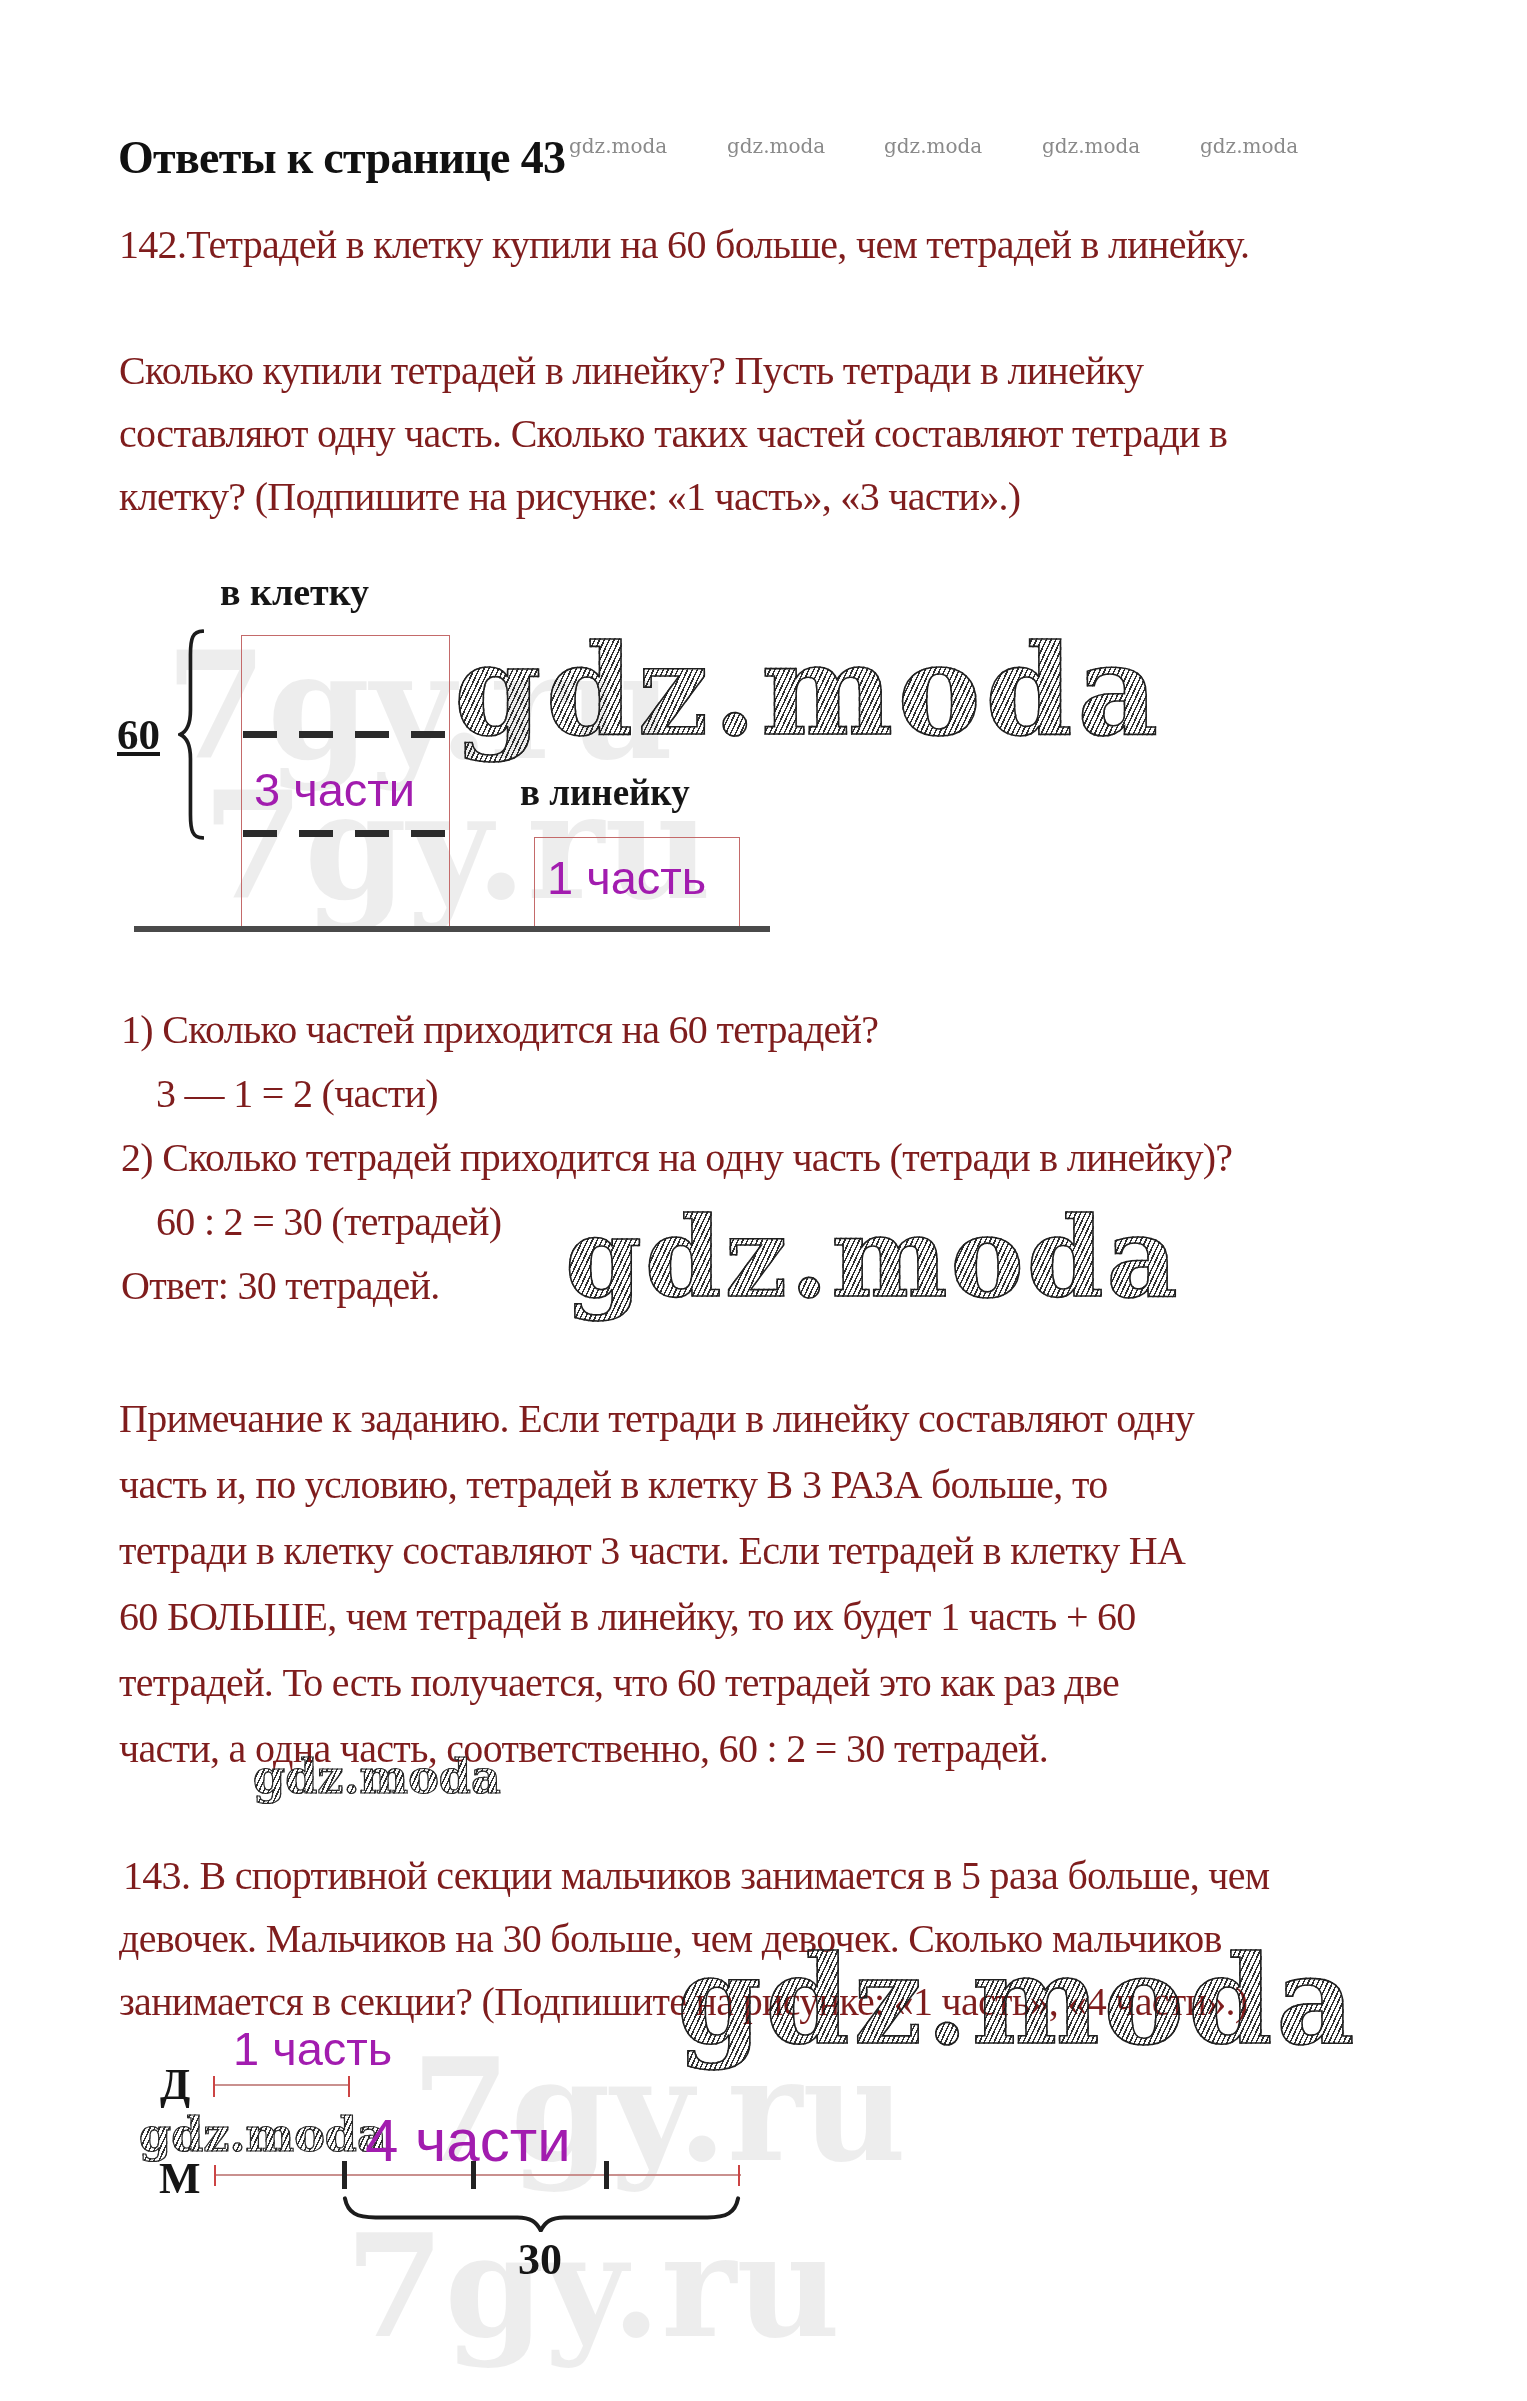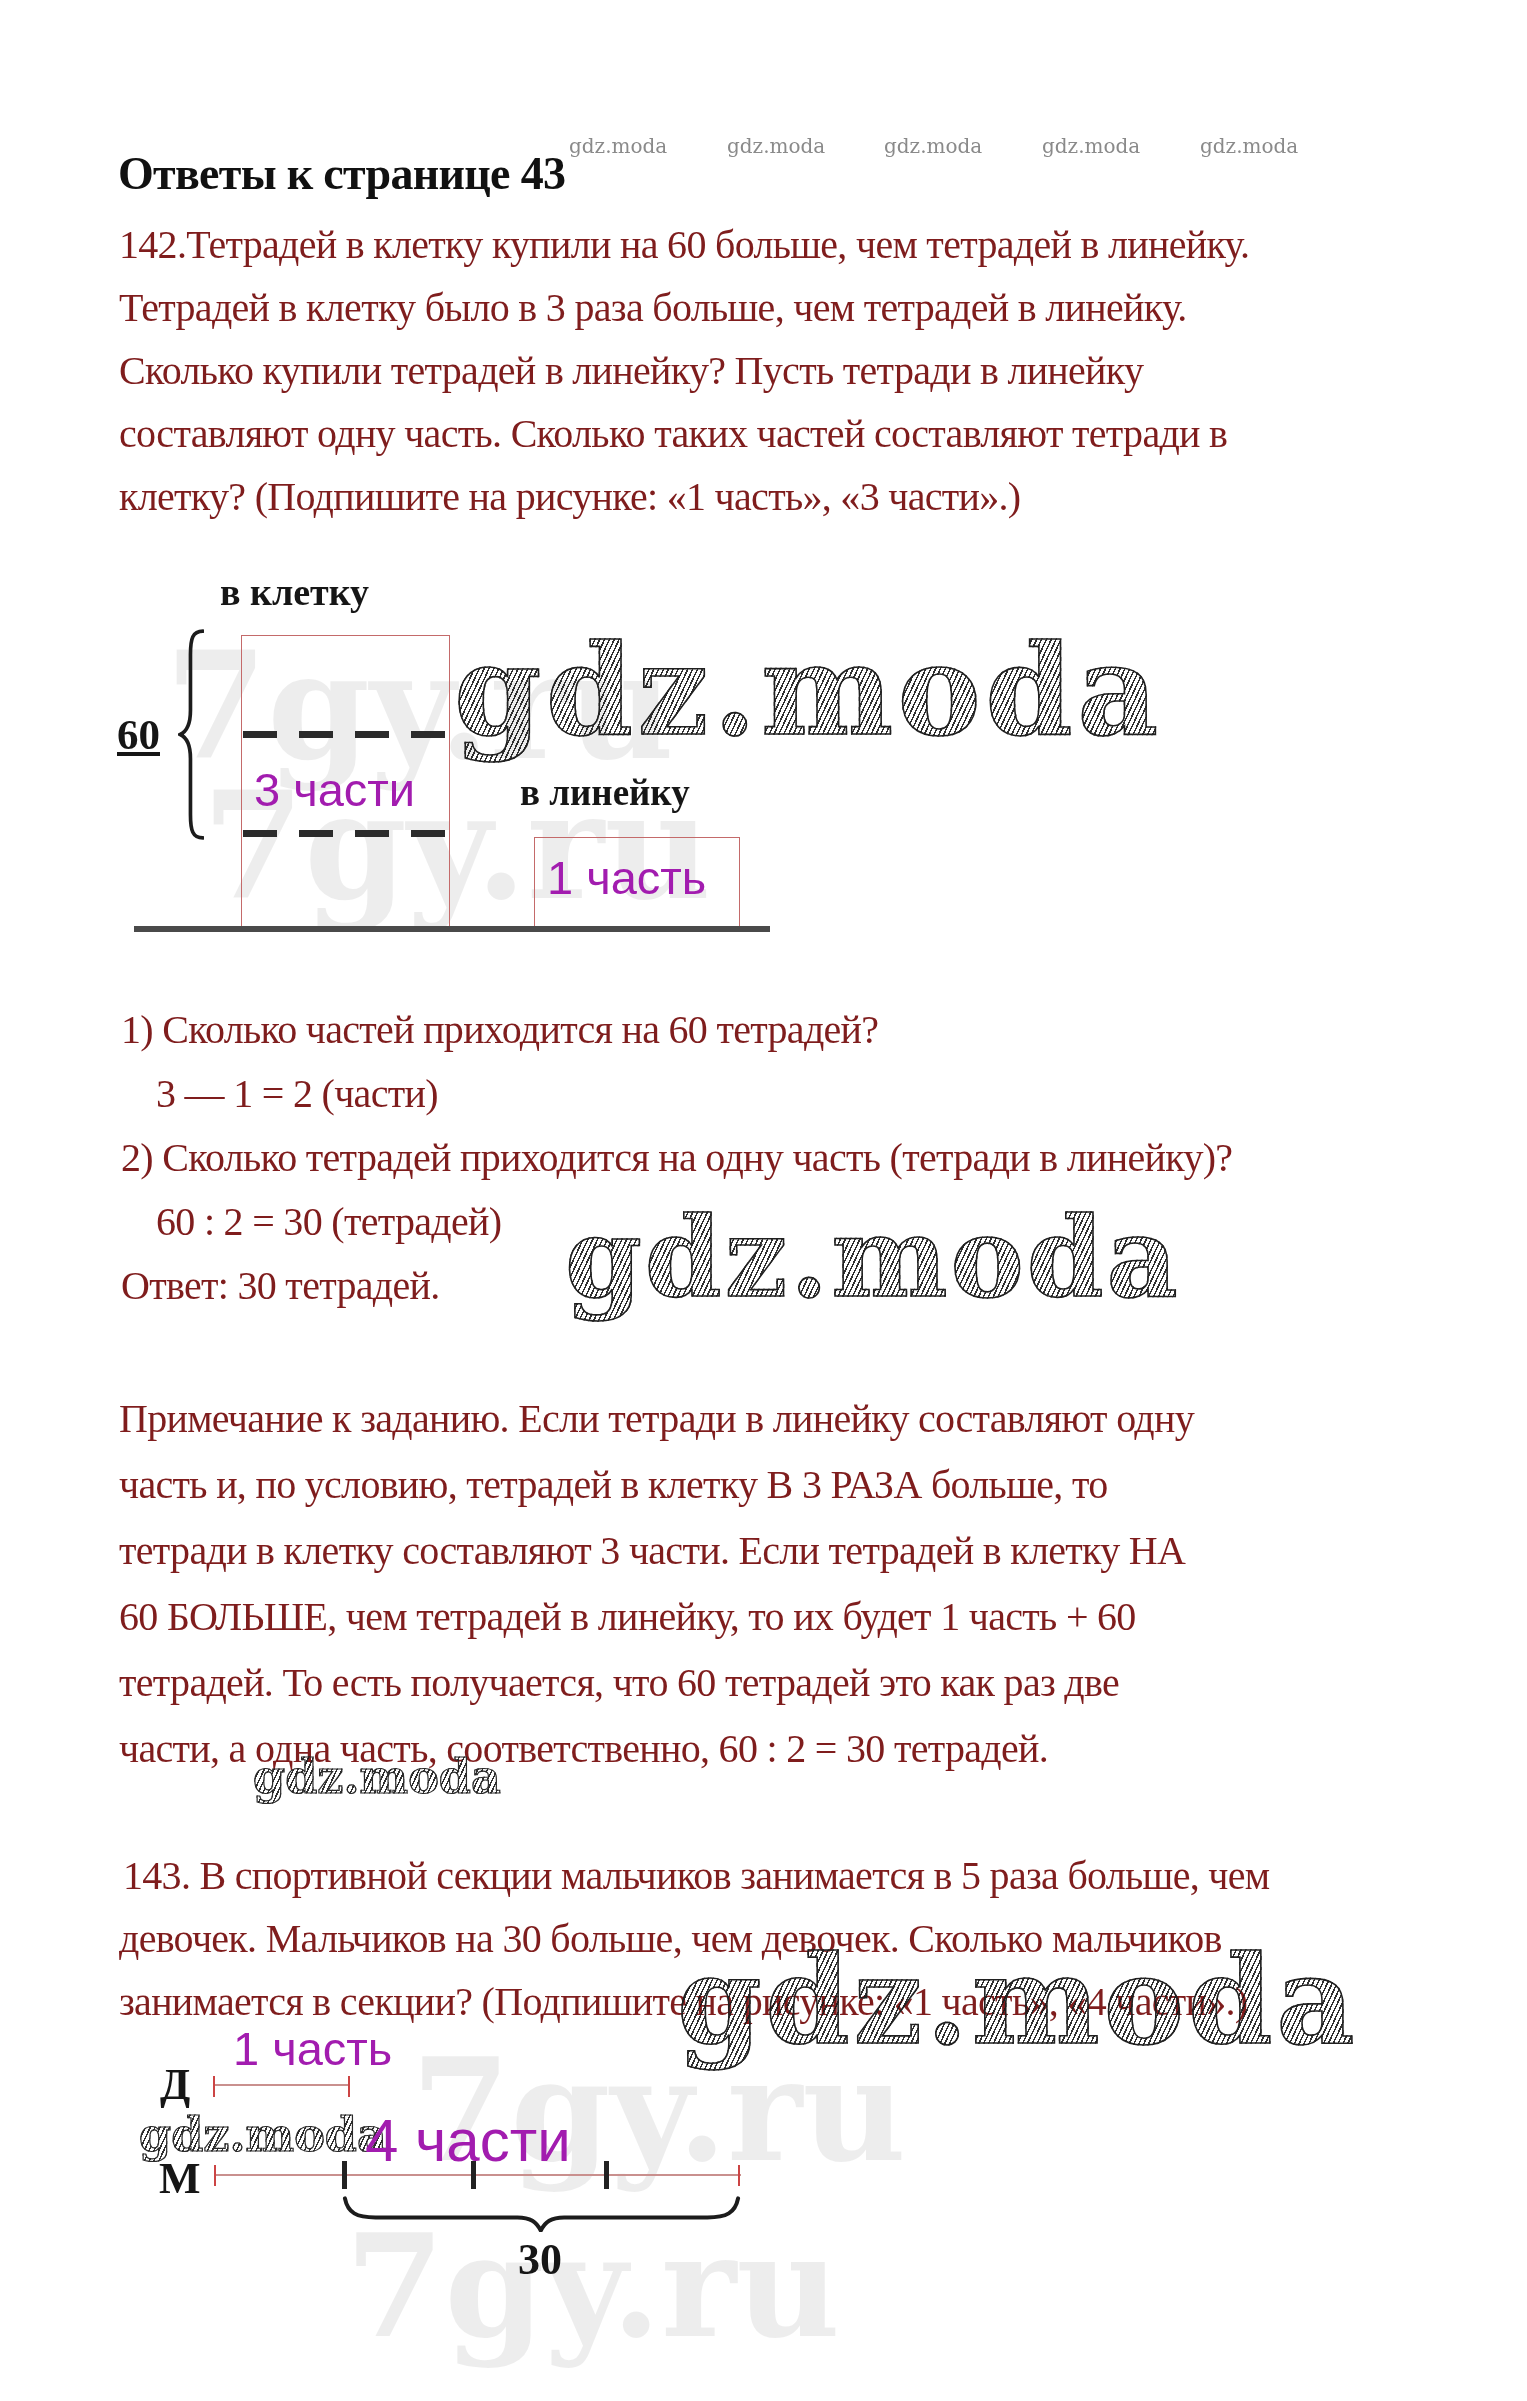--- a/index.html
+++ b/index.html
@@ -27,29 +27,28 @@
   .baseline{background:#4a4a4a;}
   .seg-line{background:#c9908e;}
   .tick-red{background:#cc4444;}
   .tick-dark{background:#222222;}
 </style>
 </head>
 <body>
 
 <div id="page">
 
-  <div class="abs page-title" style="left:118px; top:131px;margin-top:16px;">Ответы к странице  43</div>
+  <div class="abs page-title" style="left:118px; top:131px;">Ответы к странице  43</div>
   <div class="abs wm-row" style="left:569px;  top:134px;">gdz.moda</div>
   <div class="abs wm-row" style="left:727px;  top:134px;">gdz.moda</div>
   <div class="abs wm-row" style="left:884px; top:134px;">gdz.moda</div>
   <div class="abs wm-row" style="left:1042px; top:134px;">gdz.moda</div>
   <div class="abs wm-row" style="left:1200px; top:134px;">gdz.moda</div>
 
   <div class="abs body-text" style="left:119px; top:213px;">142.Тетрадей в клетку купили на 60 больше, чем тетрадей в линейку.</div>
-  <div class="abs body-text" style="left:119px; top:276px;">Тетрадей в клетку было в 3 раза больше, чем тетрадей в линейку.</div>
   <div class="abs body-text" style="left:119px; top:402px;">составляют одну часть. Сколько таких частей составляют тетради в</div>
   <div class="abs body-text" style="left:119px; top:339px;">Сколько купили тетрадей в линейку? Пусть тетради в линейку</div>
   <div class="abs body-text" style="left:119px; top:465px;">клетку? (Подпишите на рисунке: «1 часть», «3 части».)</div>
 
   <div class="abs wm-light" style="left:165px; top:620px;  font-size:147px;">7gy.ru</div>
   <div class="abs wm-light" style="left:202px; top:760px; font-size:147px;">7gy.ru</div>
 
   <div class="abs serif-label" style="left:220px; top:570px; font-size:38px;">в клетку</div>
 
   <div class="abs rect-box" style="left:241px; top:635px; width:209px; height:296px;"></div>

